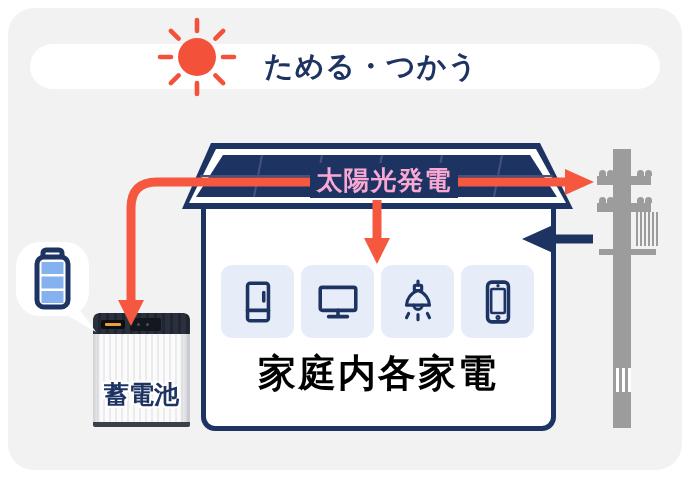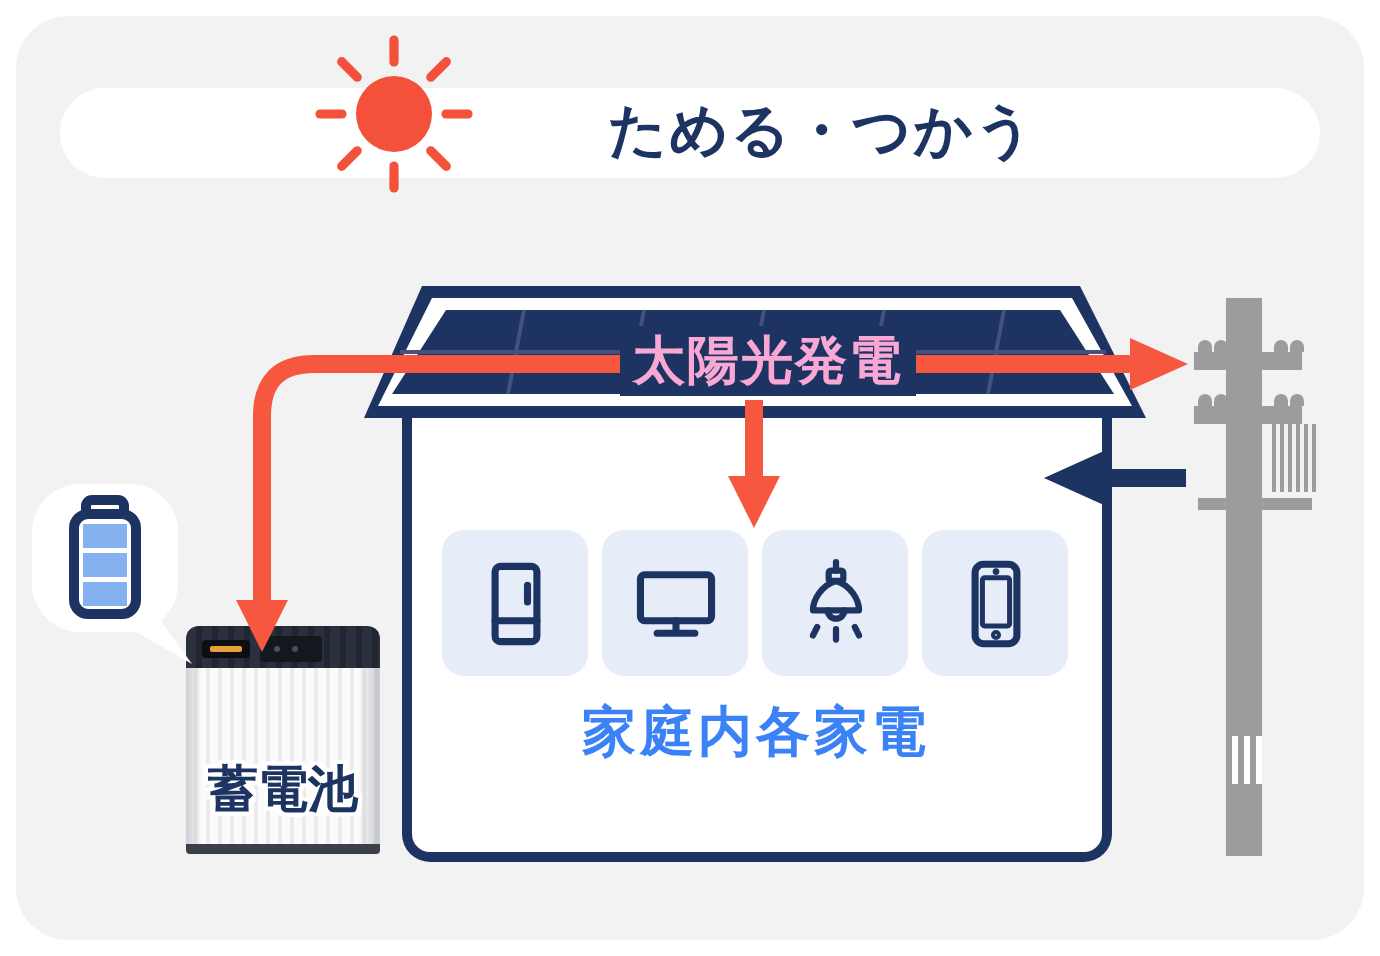--- a/index.html
+++ b/index.html
@@ -3,38 +3,38 @@
 <meta charset="utf-8">
 <style>
   * { margin:0; padding:0; box-sizing:border-box; }
   body { font-family:"Liberation Sans","DejaVu Sans",sans-serif; background:#ffffff; }
   .canvas { position:relative; width:690px; height:478px; background:#ffffff; overflow:hidden; }
   .card { position:absolute; left:8px; top:8px; width:674px; height:462px; background:#f2f2f3; border-radius:26px; }
 
   
   .pill { position:absolute; left:30px; top:44px; width:630px; height:45px; background:#ffffff; border-radius:23px; }
   .pill-title { position:absolute; left:264px; top:44px; height:45px; line-height:45px;
-    font-size:29px; font-weight:bold; color:#1d3463; letter-spacing:1px; white-space:nowrap;margin-left:40px; }
+    font-size:29px; font-weight:bold; color:#1d3463; letter-spacing:1px; white-space:nowrap; }
   .sun { position:absolute; left:155px; top:15px; }
 
   
   .pole-main { position:absolute; left:613px; top:149px; width:18px; height:279px; background:#9c9c9c; }
   .crossarm { position:absolute; background:#9c9c9c; }
   .bump { position:absolute; width:7px; height:6px; background:#9c9c9c; border-radius:4px 4px 0 0; }
   .transformer { position:absolute; left:636px; top:212px; width:23px; height:34px;
     background:repeating-linear-gradient(90deg,#9c9c9c 0 2px,#f2f2f3 2px 4px); }
   .pole-stripe { position:absolute; width:3px; height:24px; background:#ffffff; top:368px; }
 
   
   .house-wall { position:absolute; left:201px; top:200px; width:355px; height:231px;
     background:#ffffff; border:5px solid #1d3463; border-radius:4px 4px 14px 14px; }
   .tile { position:absolute; width:73px; height:73px; top:265px; background:#e6edf9; border-radius:11px;
     display:flex; align-items:center; justify-content:center; }
   .home-label { position:absolute; left:203px; top:348px; width:350px; text-align:center;
-    font-size:27px; font-weight:bold; color:#3b82f6; letter-spacing:2px; white-space:nowrap; }
+    font-size:38px; font-weight:bold; color:#000000; letter-spacing:2px; white-space:nowrap; }
   .roof-svg, .arrows-svg, .bubble-svg { position:absolute; left:0; top:0; pointer-events:none; }
   .roof-label { position:absolute; left:310px; top:163px; width:148px; height:35px; line-height:35px;
     background:#1d3463; color:#f9a8d4; font-size:26px; font-weight:bold; text-align:center;
     letter-spacing:1px; white-space:nowrap; }
 
   
   .battery { position:absolute; left:93px; top:313px; width:97px; height:114px; border-radius:6px 6px 2px 2px; overflow:hidden; }
   .battery-top { position:absolute; left:0; top:0; width:97px; height:21px;
     background:repeating-linear-gradient(90deg,#2a303d 0 5px,#20252f 5px 8px); border-radius:6px 6px 0 0; }
   .battery-ind1 { position:absolute; left:8px; top:7px; width:24px; height:9px; background:#0d0e12; border-radius:2px; }

